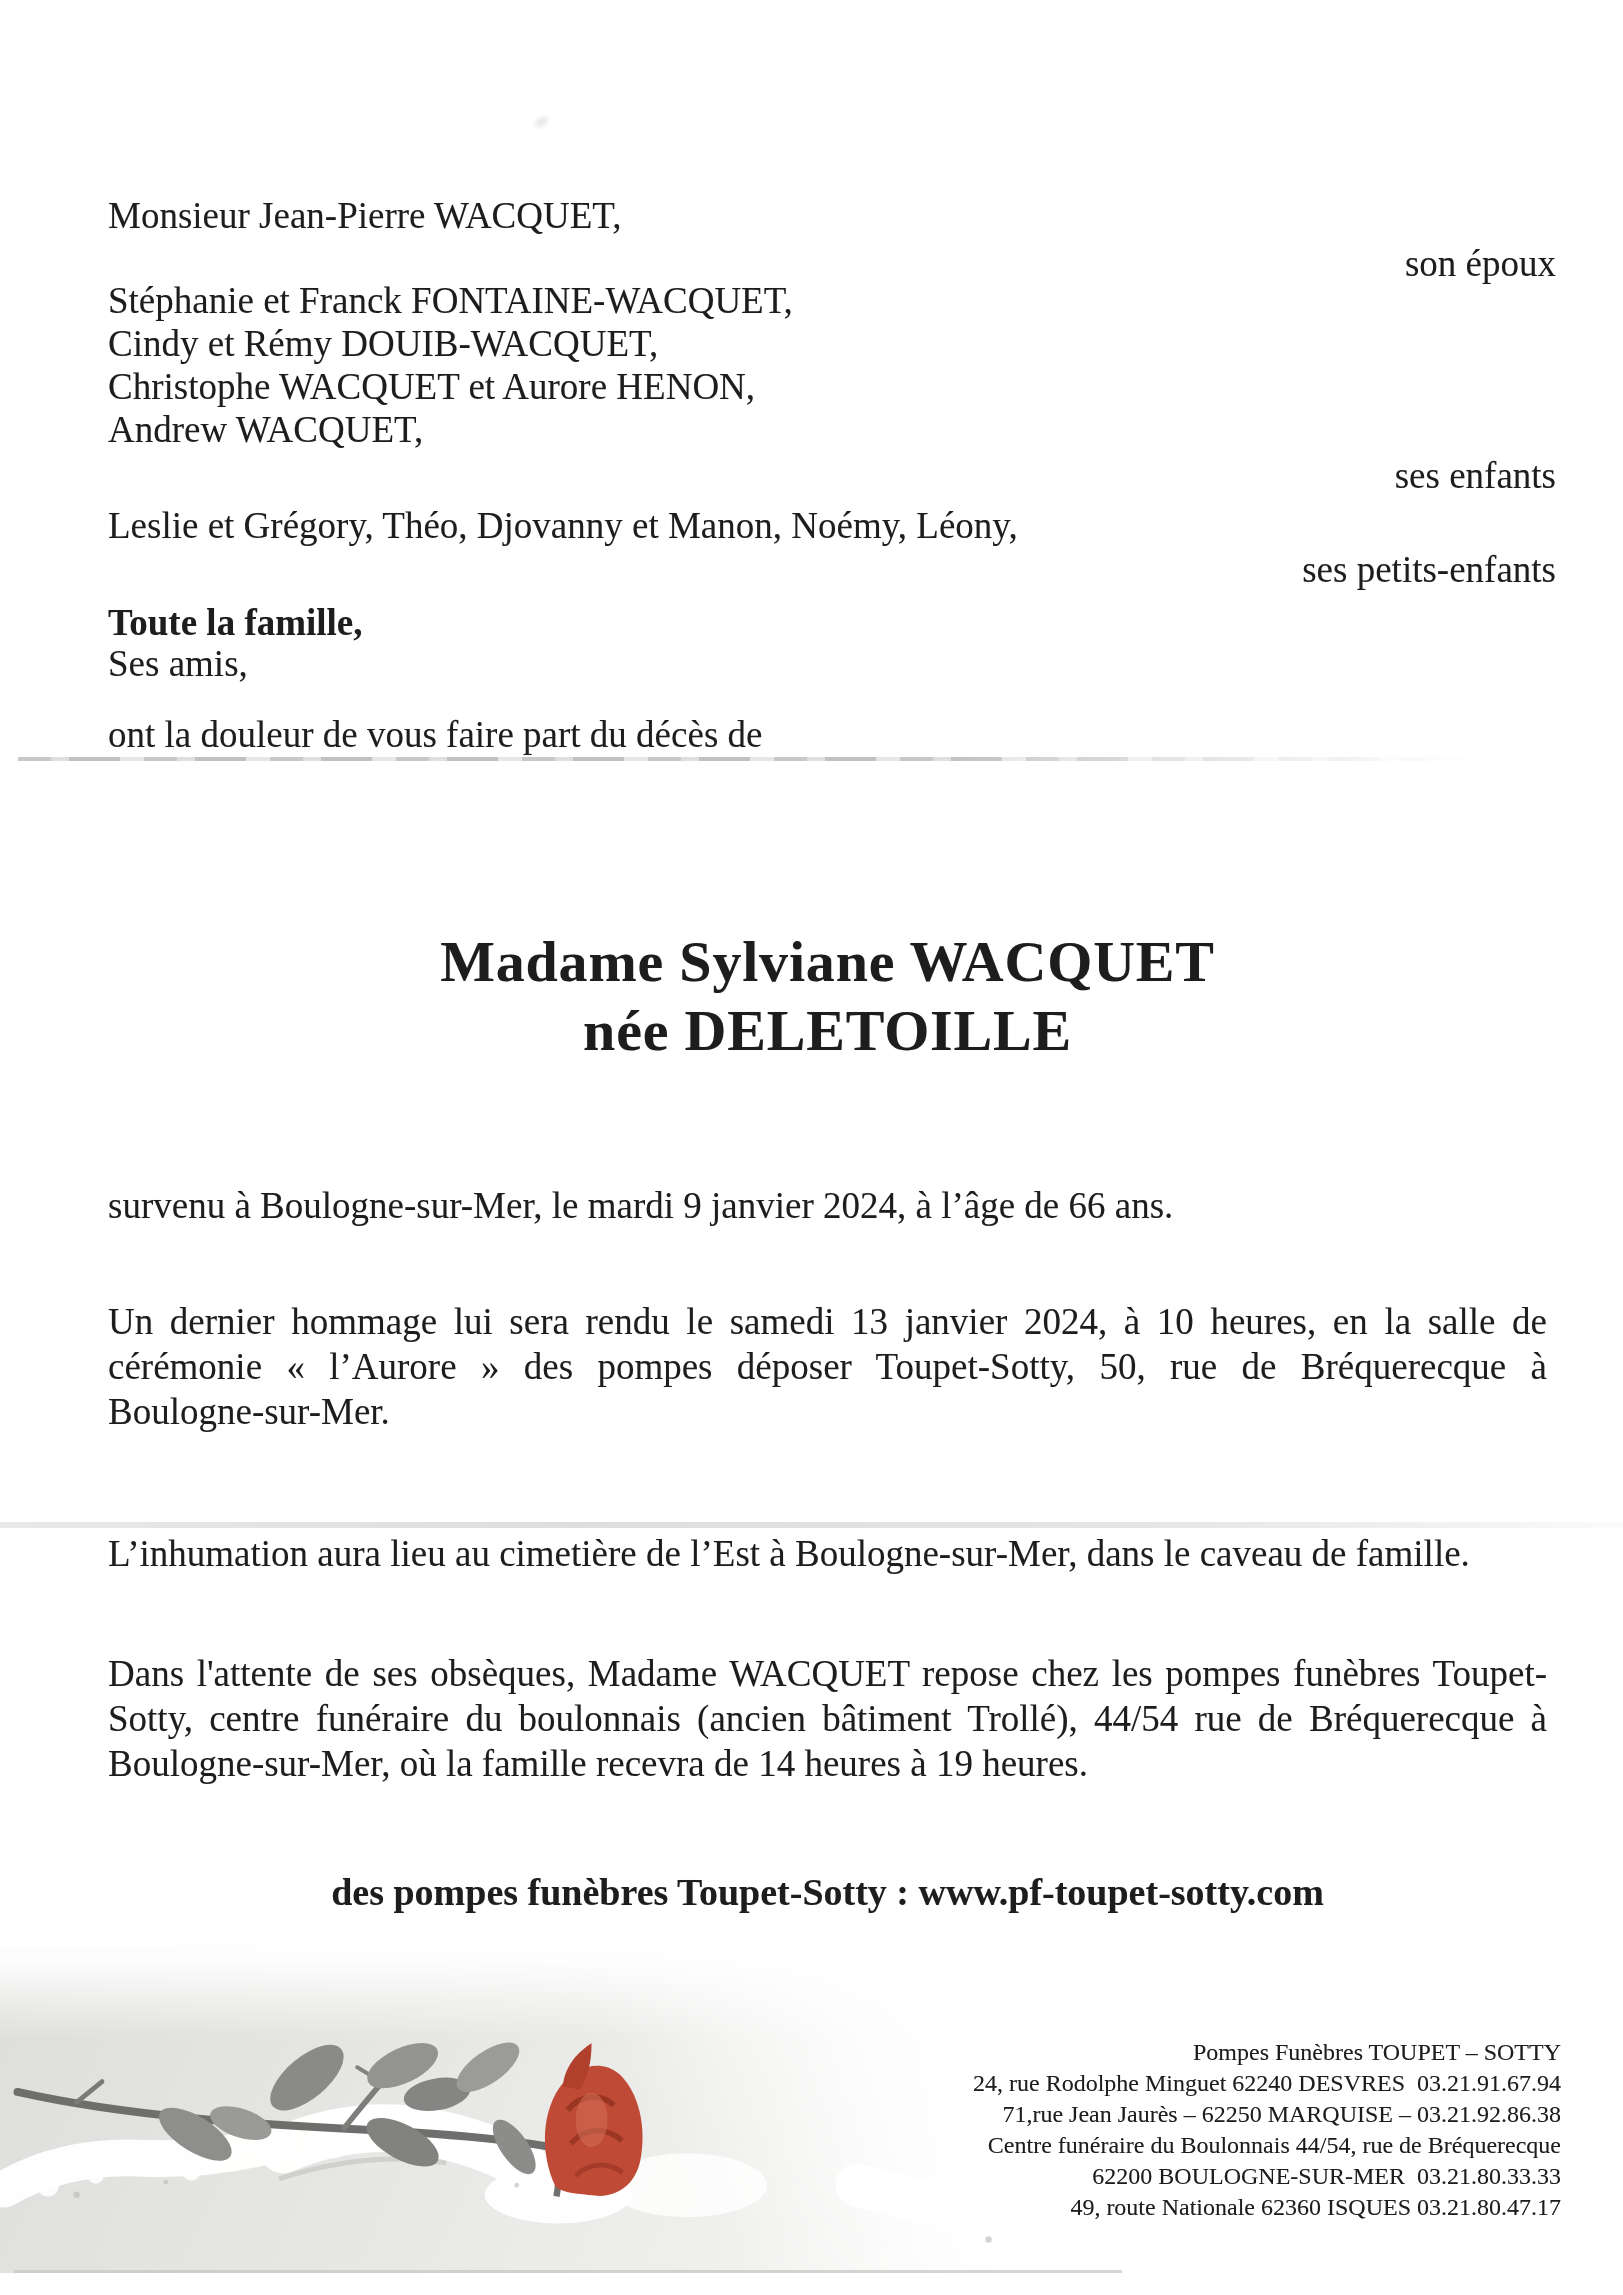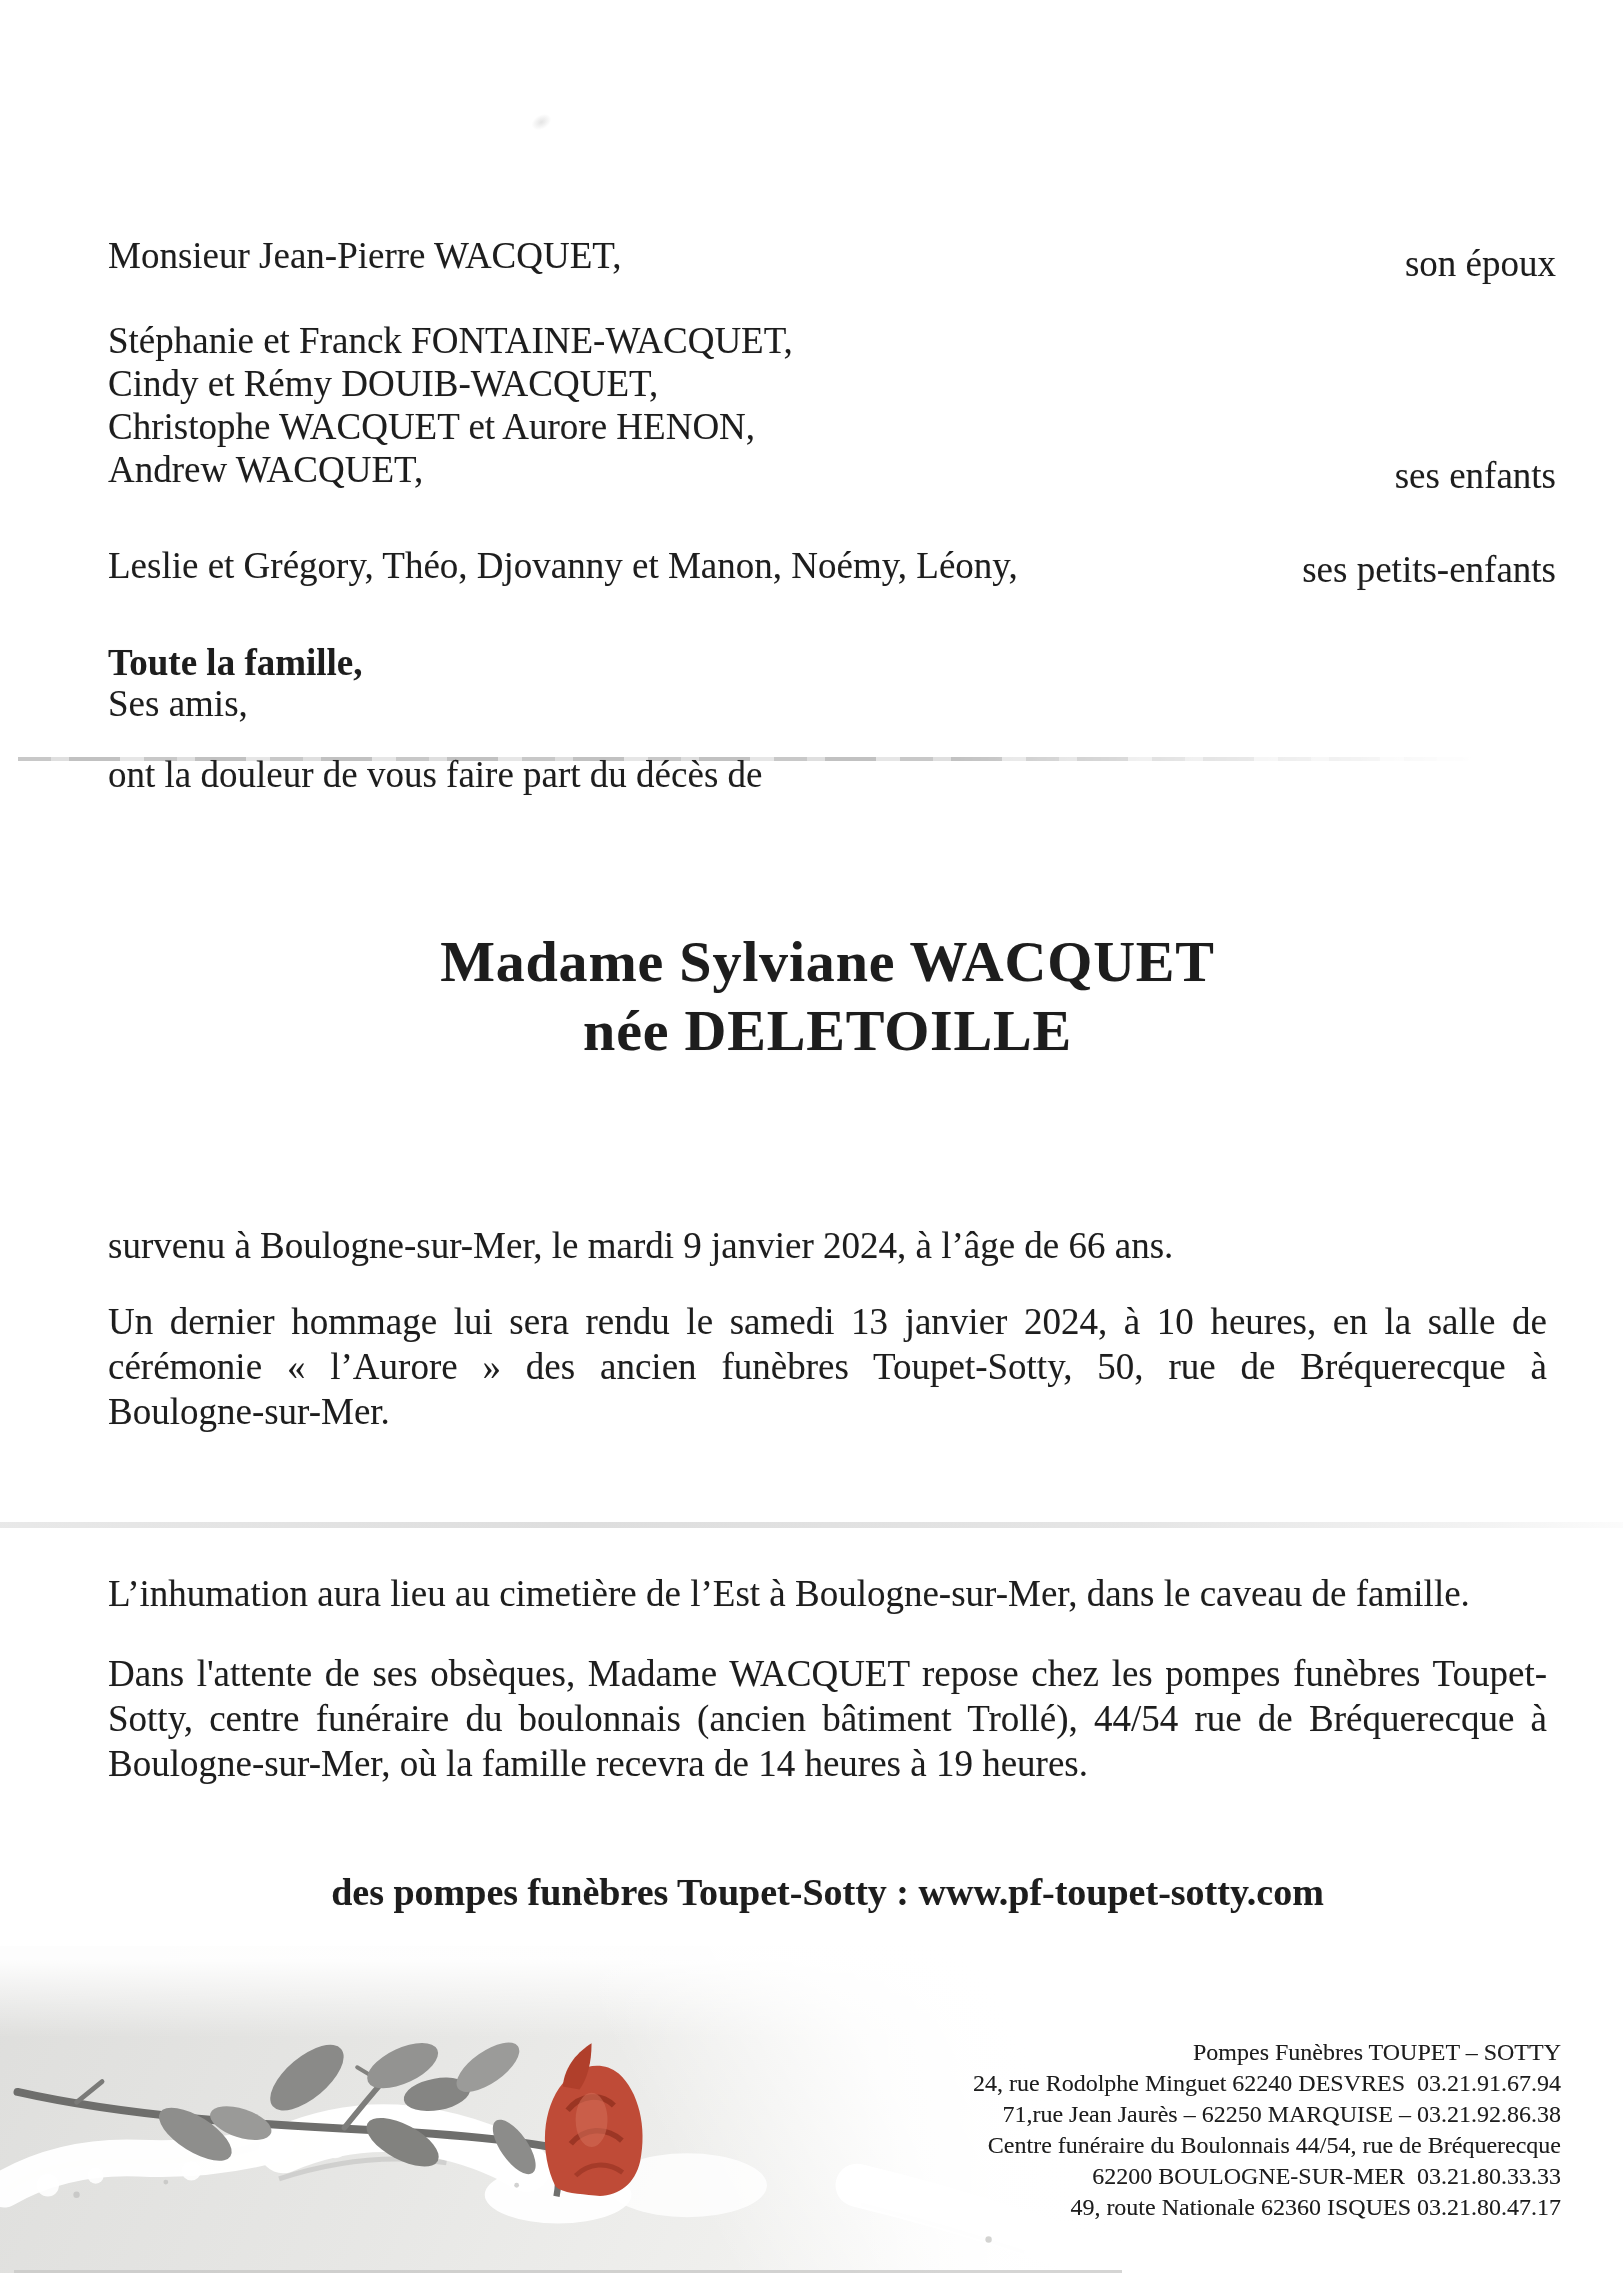--- a/index.html
+++ b/index.html
@@ -7,21 +7,21 @@
     position:relative;
     width:1624px;height:2295px;
     background:#ffffff;
     font-family:"Liberation Serif", serif;
     color:#1d1d1d;
     overflow:hidden;
     text-shadow:0 0 0.8px rgba(0,0,0,.22);
   }
   .abs{position:absolute;}
   .body-text{font-size:37px;line-height:43px;}
-  .left-col{left:108px;margin-top:40px;}
+  .left-col{left:108px;}
   .role{
     position:absolute;right:68px;
     font-size:37px;line-height:43px;
     text-align:right;
   }
   .names-block div{font-size:37px;line-height:43px;}
   .deceased-title{
     left:108px;width:1439px;text-align:center;
     font-weight:bold;font-size:58px;line-height:69px;
     letter-spacing:0.8px;
@@ -103,21 +103,21 @@
 
   <div class="abs deceased-title" style="top:927px;">
     <div>Madame Sylviane WACQUET</div>
     <div>née DELETOILLE</div>
   </div>
 
   <div class="abs body-text left-col" style="top:1184px;">survenu à Boulogne-sur-Mer, le mardi 9 janvier 2024, à l’âge de 66 ans.</div>
 
   <div class="abs jpara" style="top:1299px;">
     <div class="jline">Un dernier hommage lui sera rendu le samedi 13 janvier 2024, à 10 heures, en la salle de</div>
-    <div class="jline">cérémonie « l’Aurore » des ancien funèbres Toupet-Sotty, 50, rue de Bréquerecque à</div>
+    <div class="jline">cérémonie « l’Aurore » des pompes déposer Toupet-Sotty, 50, rue de Bréquerecque à</div>
     <div class="jlast">Boulogne-sur-Mer.</div>
   </div>
 
   <div class="abs body-text left-col" style="top:1532px;">L’inhumation aura lieu au cimetière de l’Est à Boulogne-sur-Mer, dans le caveau de famille.</div>
 
   <div class="abs jpara" style="top:1651px;">
     <div class="jline">Dans l'attente de ses obsèques, Madame WACQUET repose chez les pompes funèbres Toupet-</div>
     <div class="jline">Sotty, centre funéraire du boulonnais (ancien bâtiment Trollé), 44/54 rue de Bréquerecque à</div>
     <div class="jlast">Boulogne-sur-Mer, où la famille recevra de 14 heures à 19 heures.</div>
   </div>

